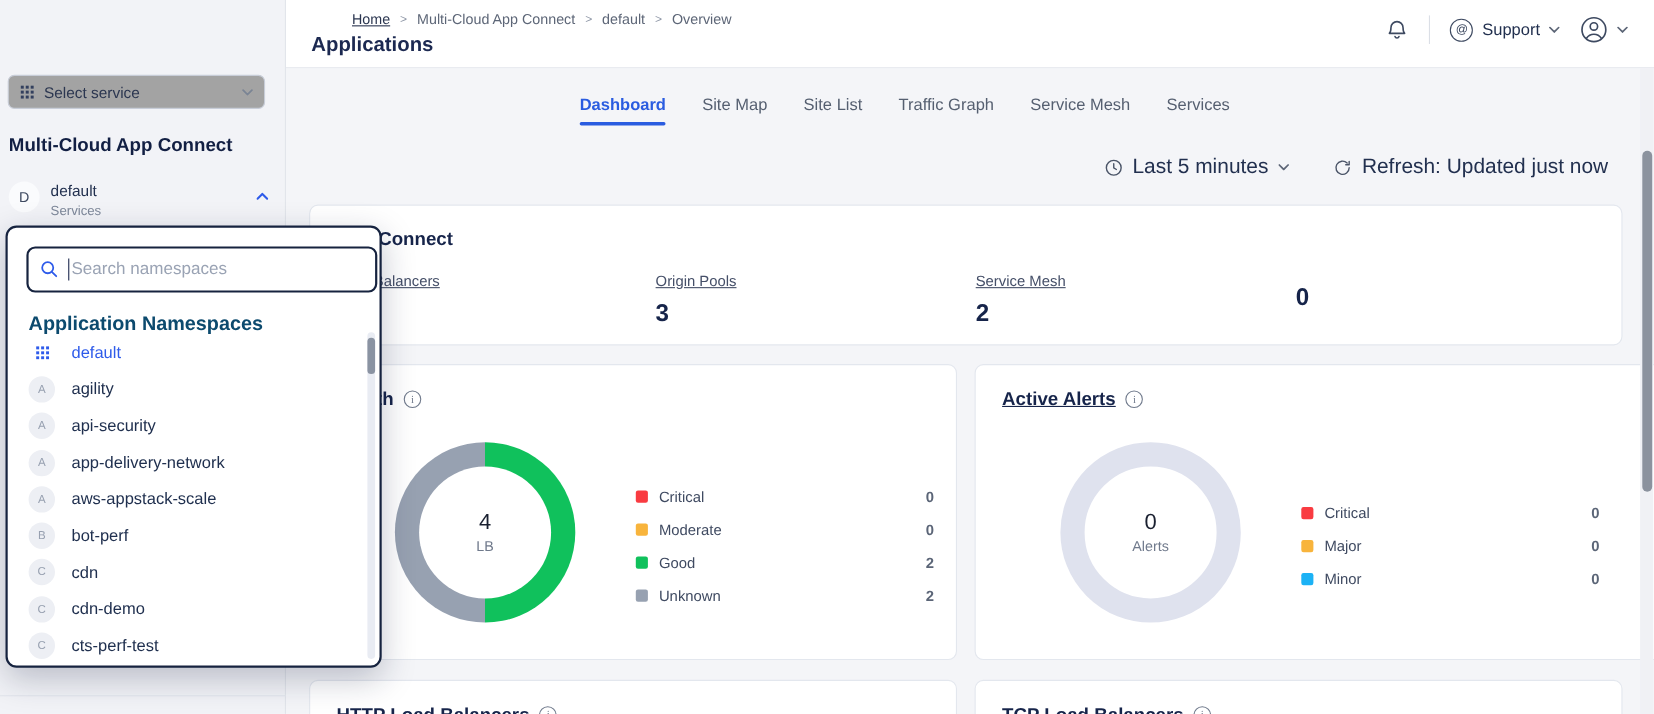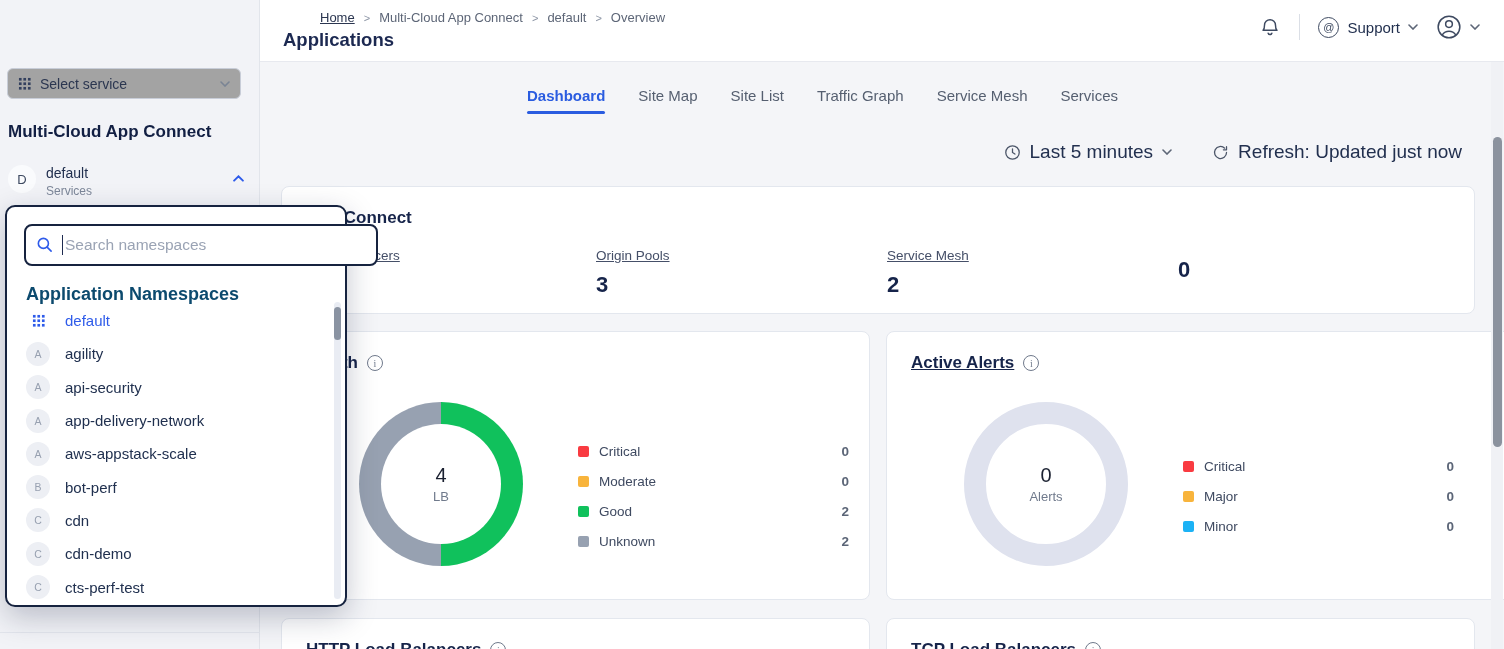--- a/index.html
+++ b/index.html
@@ -20,21 +20,21 @@
   .section-title { position:absolute; left:8px; top:122px; font-size:17px; font-weight:bold; color:#121f43; }
   .ns-row { position:absolute; left:8px; top:163px; width:240px; height:36px; cursor:pointer; }
   .ns-avatar { position:absolute; left:0; top:2px; width:28px; height:28px; border-radius:50%; background:#fafbfd; color:#3e4a61; font-size:13px; display:flex; align-items:center; justify-content:center; }
   .ns-name { position:absolute; left:38px; top:2px; font-size:14px; color:#22304f; }
   .ns-type { position:absolute; left:38px; top:21px; font-size:12px; color:#7d8799; }
   .ns-chev { position:absolute; right:4px; top:12px; color:#2e5bea; }
   .sidebar-divider { position:absolute; left:0; top:632px; width:260px; border-top:1px solid #e3e6ed; }
 
   
   .ns-panel { position:absolute; left:5px; top:205px; width:342px; height:402px; background:#ffffff; border:2px solid #16233f; border-radius:10px; box-shadow:0 10px 30px rgba(18,28,58,.25); z-index:50; }
-  .ns-search { position:absolute; left:17px; top:17px; width:354px; height:42px; border:2px solid #16233f; border-radius:8px; background:#fff; display:flex; align-items:center; padding:0 10px; gap:8px; }
+  .ns-search { position:absolute; left:17px; top:17px; width:319px; height:42px; border:2px solid #16233f; border-radius:8px; background:#fff; display:flex; align-items:center; padding:0 10px; gap:8px; }
   .ns-search input { border:none; outline:none; flex:1; font-size:15.5px; font-family:"Liberation Sans",sans-serif; color:#22304f; background:transparent; }
   .ns-search input::placeholder { color:#9aa3b4; }
   .caret-line { width:1px; height:20px; background:#1e2b50; margin-right:-6px; }
   .ns-group-label { position:absolute; left:19px; top:77px; font-size:18px; font-weight:bold; color:#0c4a6e; }
   .ns-list { position:absolute; left:19px; top:97px; right:26px; }
   .ns-item { height:33.3px; display:flex; align-items:center; gap:15px; cursor:pointer; }
   .ns-item .item-avatar { width:24px; height:24px; border-radius:50%; background:#edeff4; color:#97a0b0; font-size:10.5px; display:flex; align-items:center; justify-content:center; flex:0 0 24px; }
   .ns-item .item-label { font-size:15px; color:#20304f; }
   .ns-item.selected .item-label { color:#2e5bea; }
   .panel-scroll-track { position:absolute; right:4px; top:95px; width:7px; height:297px; background:#e9ecf3; border-radius:4px; }

